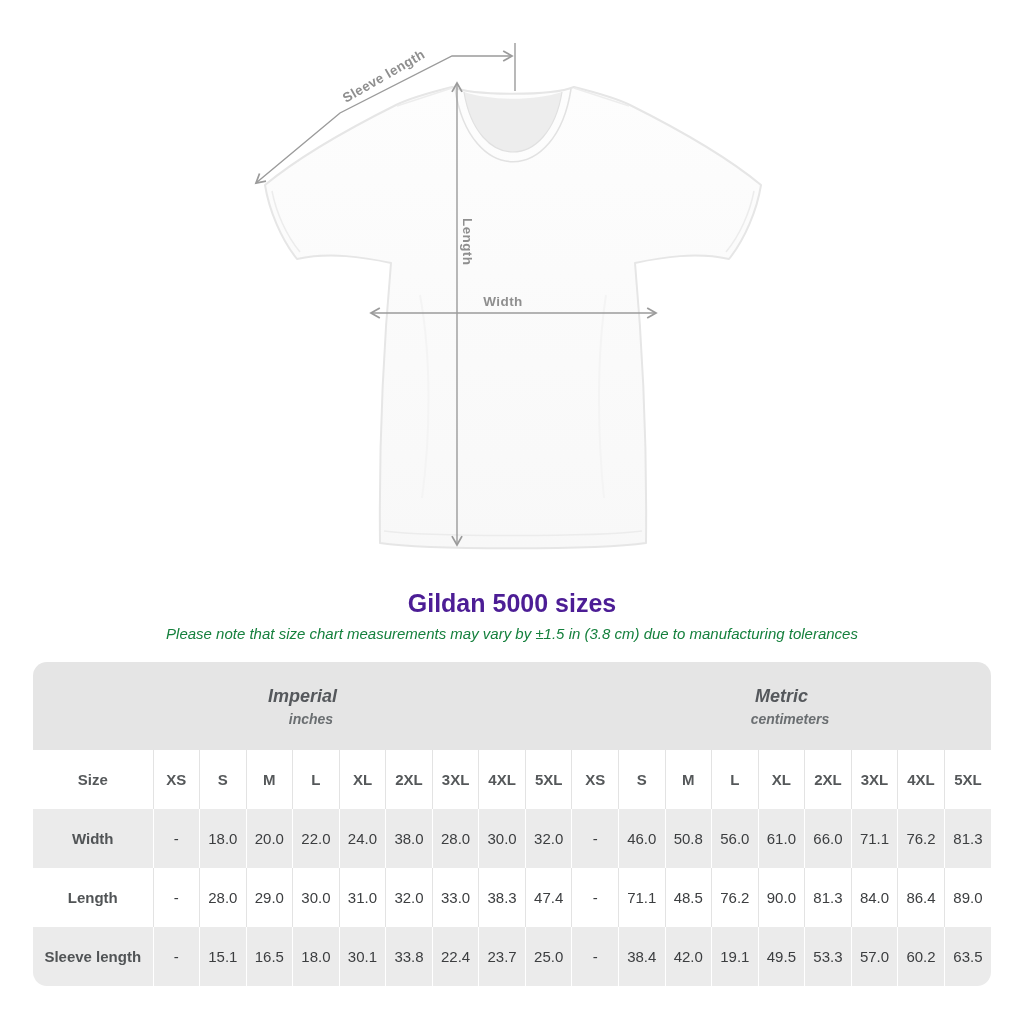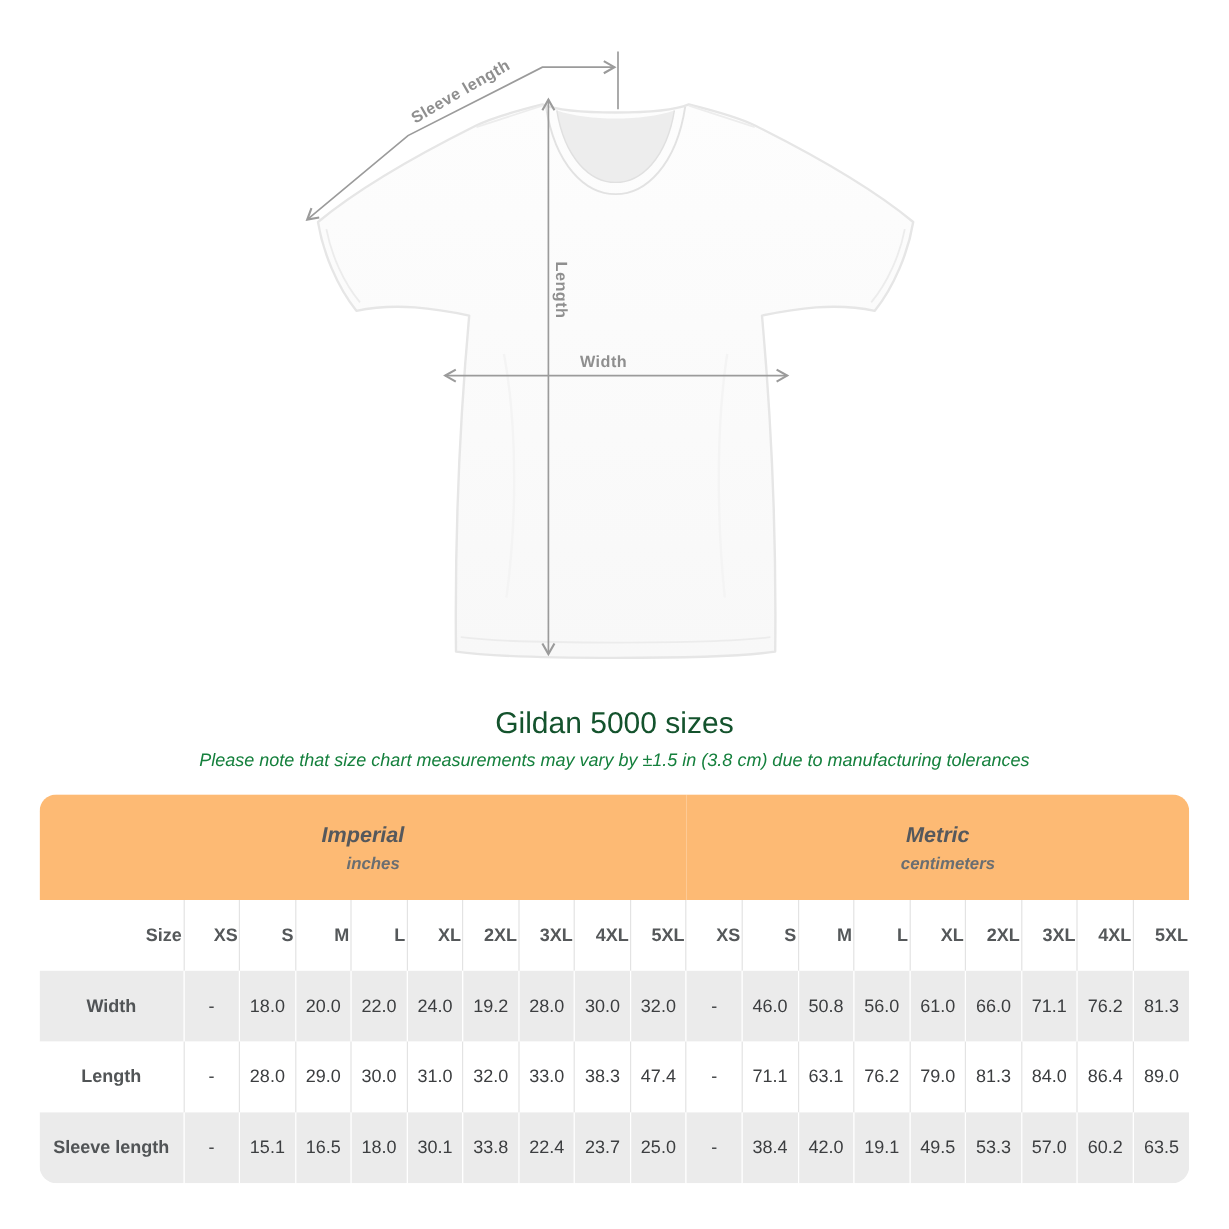--- a/index.html
+++ b/index.html
@@ -4,41 +4,41 @@
 <style>
   html, body { margin:0; padding:0; overflow:hidden; }
   body {
     width:1024px; height:1024px; background:#ffffff;
     font-family:"Liberation Sans", sans-serif;
   }
   .diagram { width:1024px; height:575px; }
   .diagram svg { display:block; }
 
   .title {
-    text-align:center; font-size:25px; font-weight:400;
-    color:#14532d; margin:14px 0 7px 0;
+    text-align:center; font-size:25px; font-weight:700;
+    color:#4c1d95; margin:14px 0 7px 0;
   }
   .subtitle {
     text-align:center; font-size:15px; font-style:italic;
     color:#15803d; margin:0 0 20px 0;
   }
 
   .table-card {
     width:958px; margin:0 auto; border-radius:14px; overflow:hidden;
   }
   table { border-collapse:collapse; table-layout:fixed; width:958px; }
   col.c-size { width:120px; }
 
-  tr.units-row th { background:#fdba74; height:86px; vertical-align:middle; }
+  tr.units-row th { background:#e5e5e5; height:86px; vertical-align:middle; }
   .unit-label { font-size:18px; font-weight:700; font-style:italic; color:#55585c; }
   .unit-sub   { font-size:14px; font-style:italic; color:#6a6e71; margin-top:4px;padding-left:17px; }
 
   tr.size-row th {
     background:#ffffff; height:57px; font-size:15px; font-weight:700;
-    color:#55585a; text-align:right;
+    color:#55585a; text-align:center;
   }
   tr.data { height:59px; }
   tr.data td { text-align:center; font-size:15px; color:#3c3e40; }
   tr.data td.row-label { font-weight:700; color:#515456; font-size:15px; }
   tr.data.gray td { background:#ebebeb; }
   tr.data.white td { background:#ffffff; }
 
   tr.size-row th:nth-child(n+2),
   tr.data.white td:nth-child(n+2) { border-left:1px solid #e3e3e3; }
   tr.data.gray td:nth-child(n+2)  { border-left:1px solid #ffffff; }
@@ -159,21 +159,21 @@
       <th>4XL</th>
       <th>5XL</th>
     </tr>
     <tr class="data gray">
       <td class="row-label">Width</td>
       <td>-</td>
       <td>18.0</td>
       <td>20.0</td>
       <td>22.0</td>
       <td>24.0</td>
-      <td>19.2</td>
+      <td>38.0</td>
       <td>28.0</td>
       <td>30.0</td>
       <td>32.0</td>
       <td>-</td>
       <td>46.0</td>
       <td>50.8</td>
       <td>56.0</td>
       <td>61.0</td>
       <td>66.0</td>
       <td>71.1</td>
@@ -186,23 +186,23 @@
       <td>28.0</td>
       <td>29.0</td>
       <td>30.0</td>
       <td>31.0</td>
       <td>32.0</td>
       <td>33.0</td>
       <td>38.3</td>
       <td>47.4</td>
       <td>-</td>
       <td>71.1</td>
-      <td>63.1</td>
+      <td>48.5</td>
       <td>76.2</td>
-      <td>79.0</td>
+      <td>90.0</td>
       <td>81.3</td>
       <td>84.0</td>
       <td>86.4</td>
       <td>89.0</td>
     </tr>
     <tr class="data gray">
       <td class="row-label">Sleeve length</td>
       <td>-</td>
       <td>15.1</td>
       <td>16.5</td>

